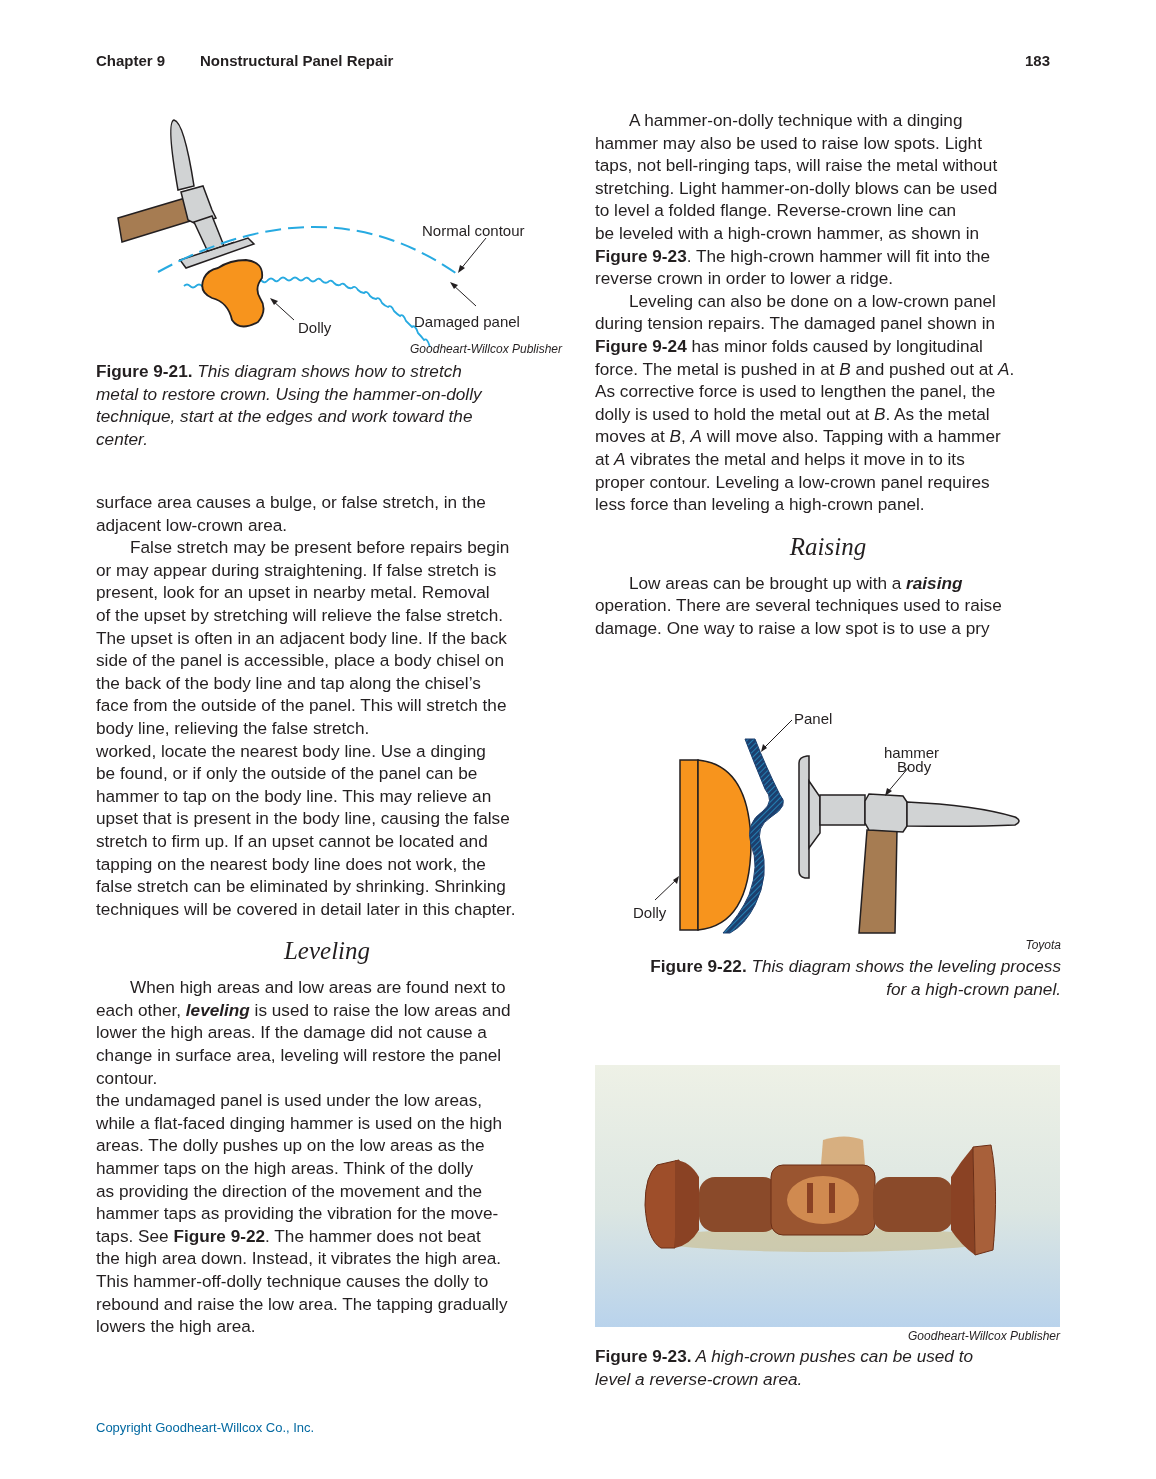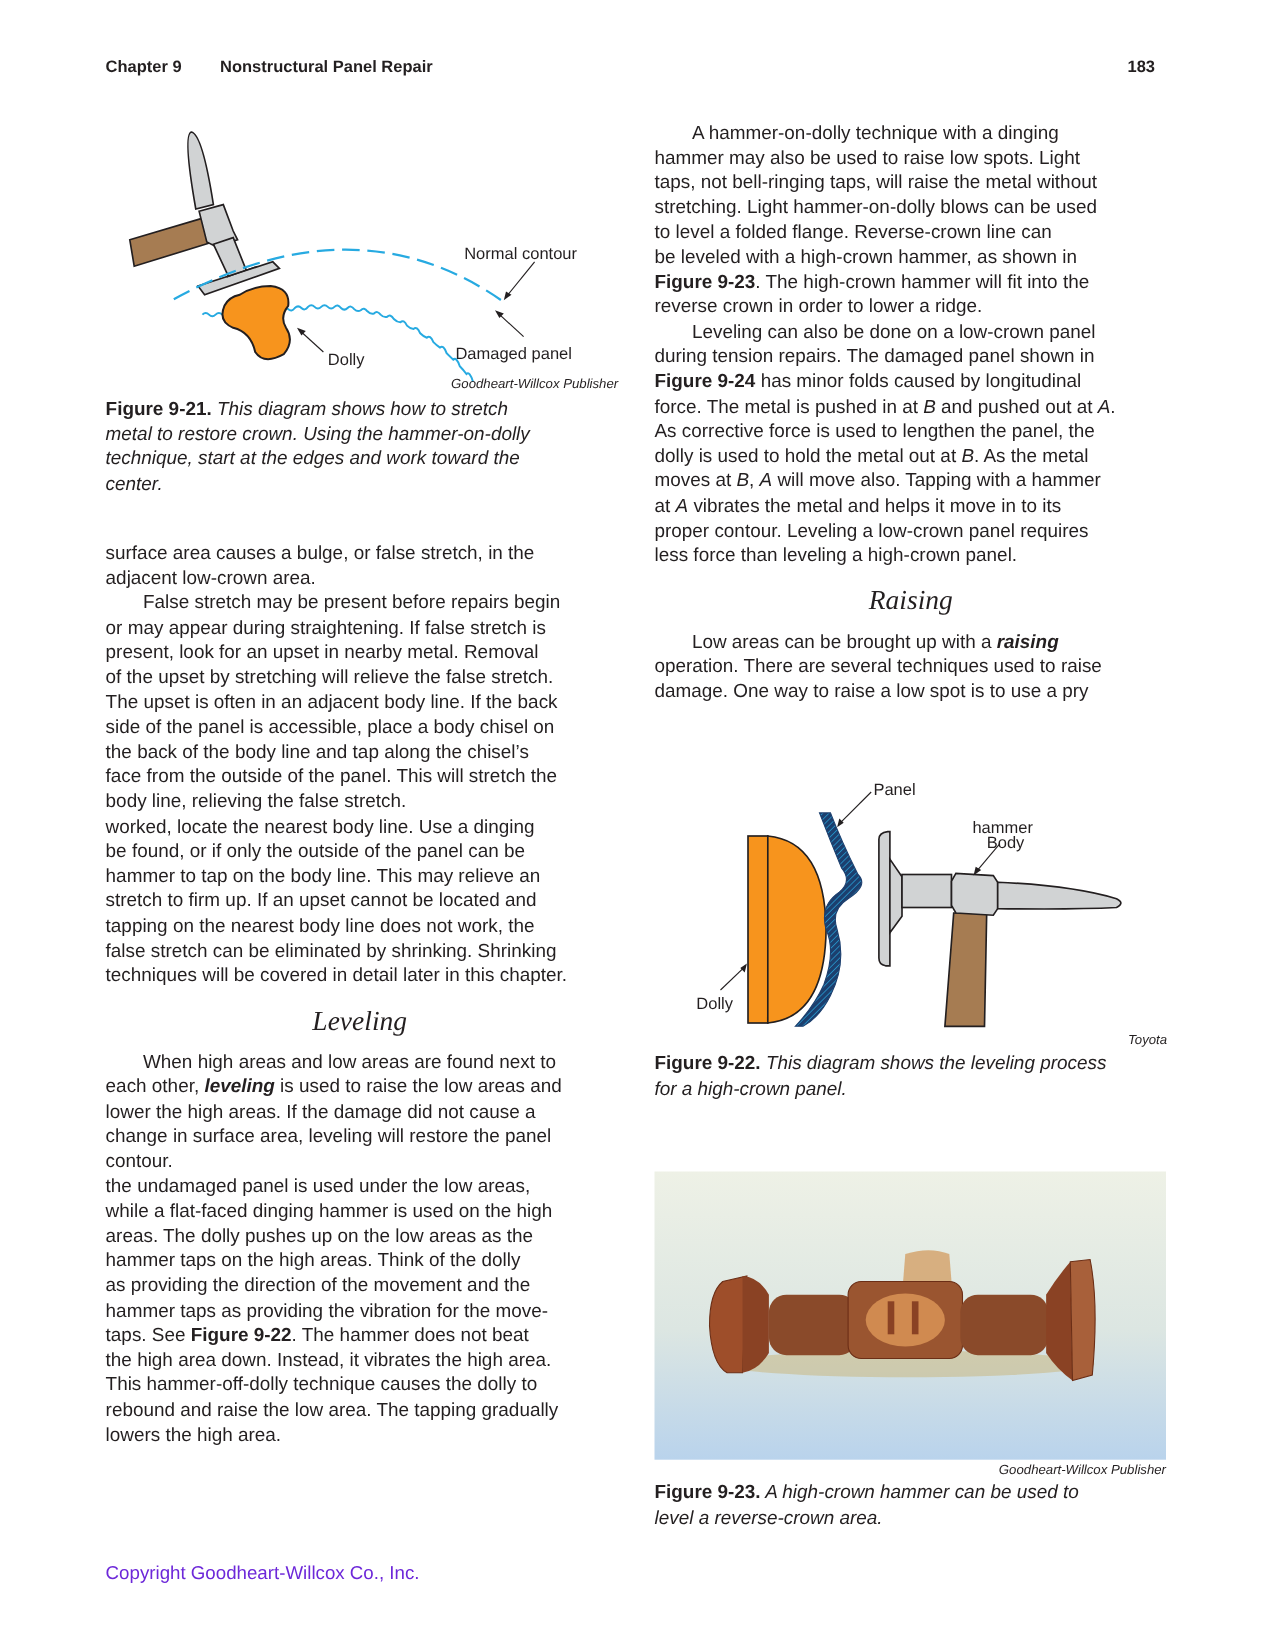--- a/index.html
+++ b/index.html
@@ -16,21 +16,21 @@
   p { margin: 0; }
   .line { white-space: nowrap; display: block; }
   .heading { font-family: "Liberation Serif", serif; font-style: italic; font-size: 25px;
              text-align: center; font-weight: normal; }
   .credit { font-style: italic; font-size: 12px; text-align: right; }
   .caption { font-size: 17.2px; line-height: 22.6px; }
   .caption b { font-weight: bold; }
   .caption i { font-style: italic; }
   .fig { position: absolute; }
   .lbl { position: absolute; font-size: 15px; white-space: nowrap; }
-  .footer { position: absolute; left: 96px; top: 1420px; font-size: 17px; color: #6d28d9; }
+  .footer { position: absolute; left: 96px; top: 1420px; font-size: 13px; color: #0369a1; }
 </style>
 </head>
 <body>
 
 <div class="running-head">
   <span class="chap">Chapter 9</span>
   <span class="title">Nonstructural Panel Repair</span>
   <span class="pageno">183</span>
 </div>
 
@@ -86,20 +86,21 @@
     <span class="line">The upset is often in an adjacent body line. If the back</span>
     <span class="line">side of the panel is accessible, place a body chisel on</span>
     <span class="line">the back of the body line and tap along the chisel’s</span>
     <span class="line">face from the outside of the panel. This will stretch the</span>
     <span class="line">body line, relieving the false stretch.</span>
   </p>
   <p>
     <span class="line">worked, locate the nearest body line. Use a dinging</span>
     <span class="line">be found, or if only the outside of the panel can be</span>
     <span class="line">hammer to tap on the body line. This may relieve an</span>
+    <span class="line">upset that is present in the body line, causing the false</span>
     <span class="line">stretch to firm up. If an upset cannot be located and</span>
     <span class="line">tapping on the nearest body line does not work, the</span>
     <span class="line">false stretch can be eliminated by shrinking. Shrinking</span>
     <span class="line">techniques will be covered in detail later in this chapter.</span>
   </p>
   <h2 class="heading" style="margin:16px 0 10px 0; line-height:30px;">Leveling</h2>
   <p>
     <span class="line" style="padding-left:34px;">When high areas and low areas are found next to</span>
     <span class="line"><span>each other, </span><b><i>leveling</i></b><span> is used to raise the low areas and</span></span>
     <span class="line">lower the high areas. If the damage did not cause a</span>
@@ -182,21 +183,21 @@
     <polygon points="290,91 292,83 297,86" fill="#231f20"></polygon>
     <line x1="60" y1="195" x2="82" y2="174" stroke="#231f20" stroke-width="1"></line>
     <polygon points="84,171 82,179 78,175" fill="#231f20"></polygon>
   </svg>
   <span class="lbl" style="left:199px; top:5px;">Panel</span>
   <span class="lbl" style="left:302px; top:21px;margin-top:32px;">Body</span>
   <span class="lbl" style="left:289px; top:39px;">hammer</span>
   <span class="lbl" style="left:38px; top:199px;">Dolly</span>
   <div class="credit" style="position:absolute; right:0; top:233px;">Toyota</div>
 </div>
-<div class="col col-right caption" style="top:955px;">
+<div class="col col-right caption" style="top:955px;text-align:right;">
   <b>Figure 9-22.</b><i> This diagram shows the leveling process</i><br>
   <i class="line">for a high-crown panel.</i>
 </div>
 
 <div class="fig" style="left:595px; top:1065px; width:465px; height:262px; background:linear-gradient(to bottom, #eef1e6 0%, #dce6e2 55%, #b9d3ec 100%); overflow:hidden;">
   <svg width="465" height="262" viewBox="0 0 465 262">
 
     <path d="M 228,75 Q 250,68 268,75 L 270,100 L 226,100 Z" fill="#d3a066" opacity="0.8"></path>
 
     <ellipse cx="230" cy="175" rx="170" ry="12" fill="#c8b06a" opacity="0.45"></ellipse>
@@ -212,17 +213,17 @@
     <rect x="234" y="118" width="6" height="30" fill="#8a4224"></rect>
 
     <rect x="278" y="112" width="80" height="55" rx="16" fill="#8a4a2a"></rect>
 
     <path d="M 356,112 Q 366,96 378,82 L 380,190 Q 366,180 356,165 Z" fill="#8a4224"></path>
     <path d="M 378,82 L 396,80 Q 404,120 398,185 L 380,190 Z" fill="#a8603a" stroke="#6b2e16" stroke-width="1"></path>
   </svg>
 </div>
 <div class="credit" style="position:absolute; left:595px; width:465px; top:1329px;">Goodheart-Willcox Publisher</div>
 <div class="col col-right caption" style="top:1345px;">
-  <b>Figure 9-23.</b><i> A high-crown hammer can be used to</i><br>
+  <b>Figure 9-23.</b><i> A high-crown pushes can be used to</i><br>
   <i class="line">level a reverse-crown area.</i>
 </div>
 
 <div class="footer">Copyright Goodheart-Willcox Co., Inc.</div>
 
 </body></html>

